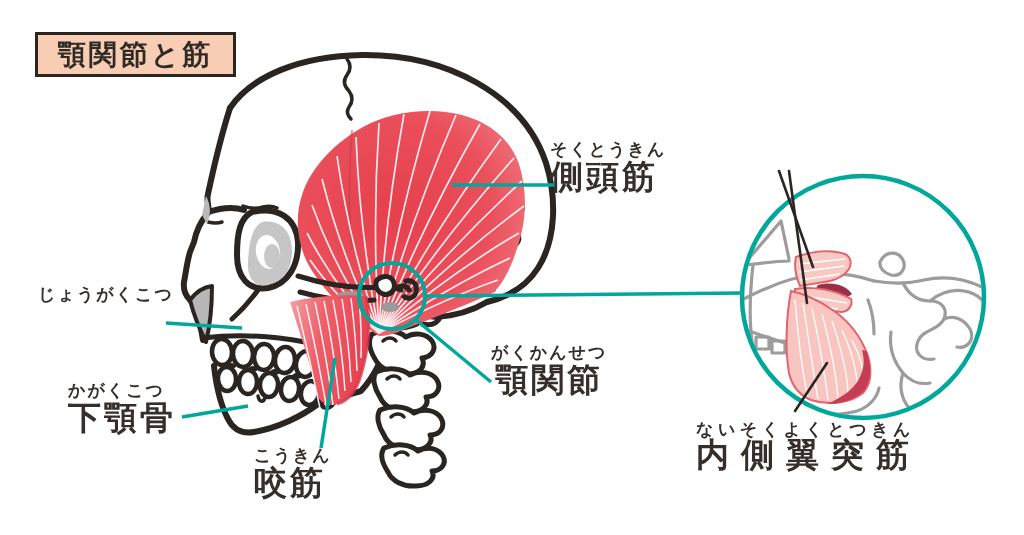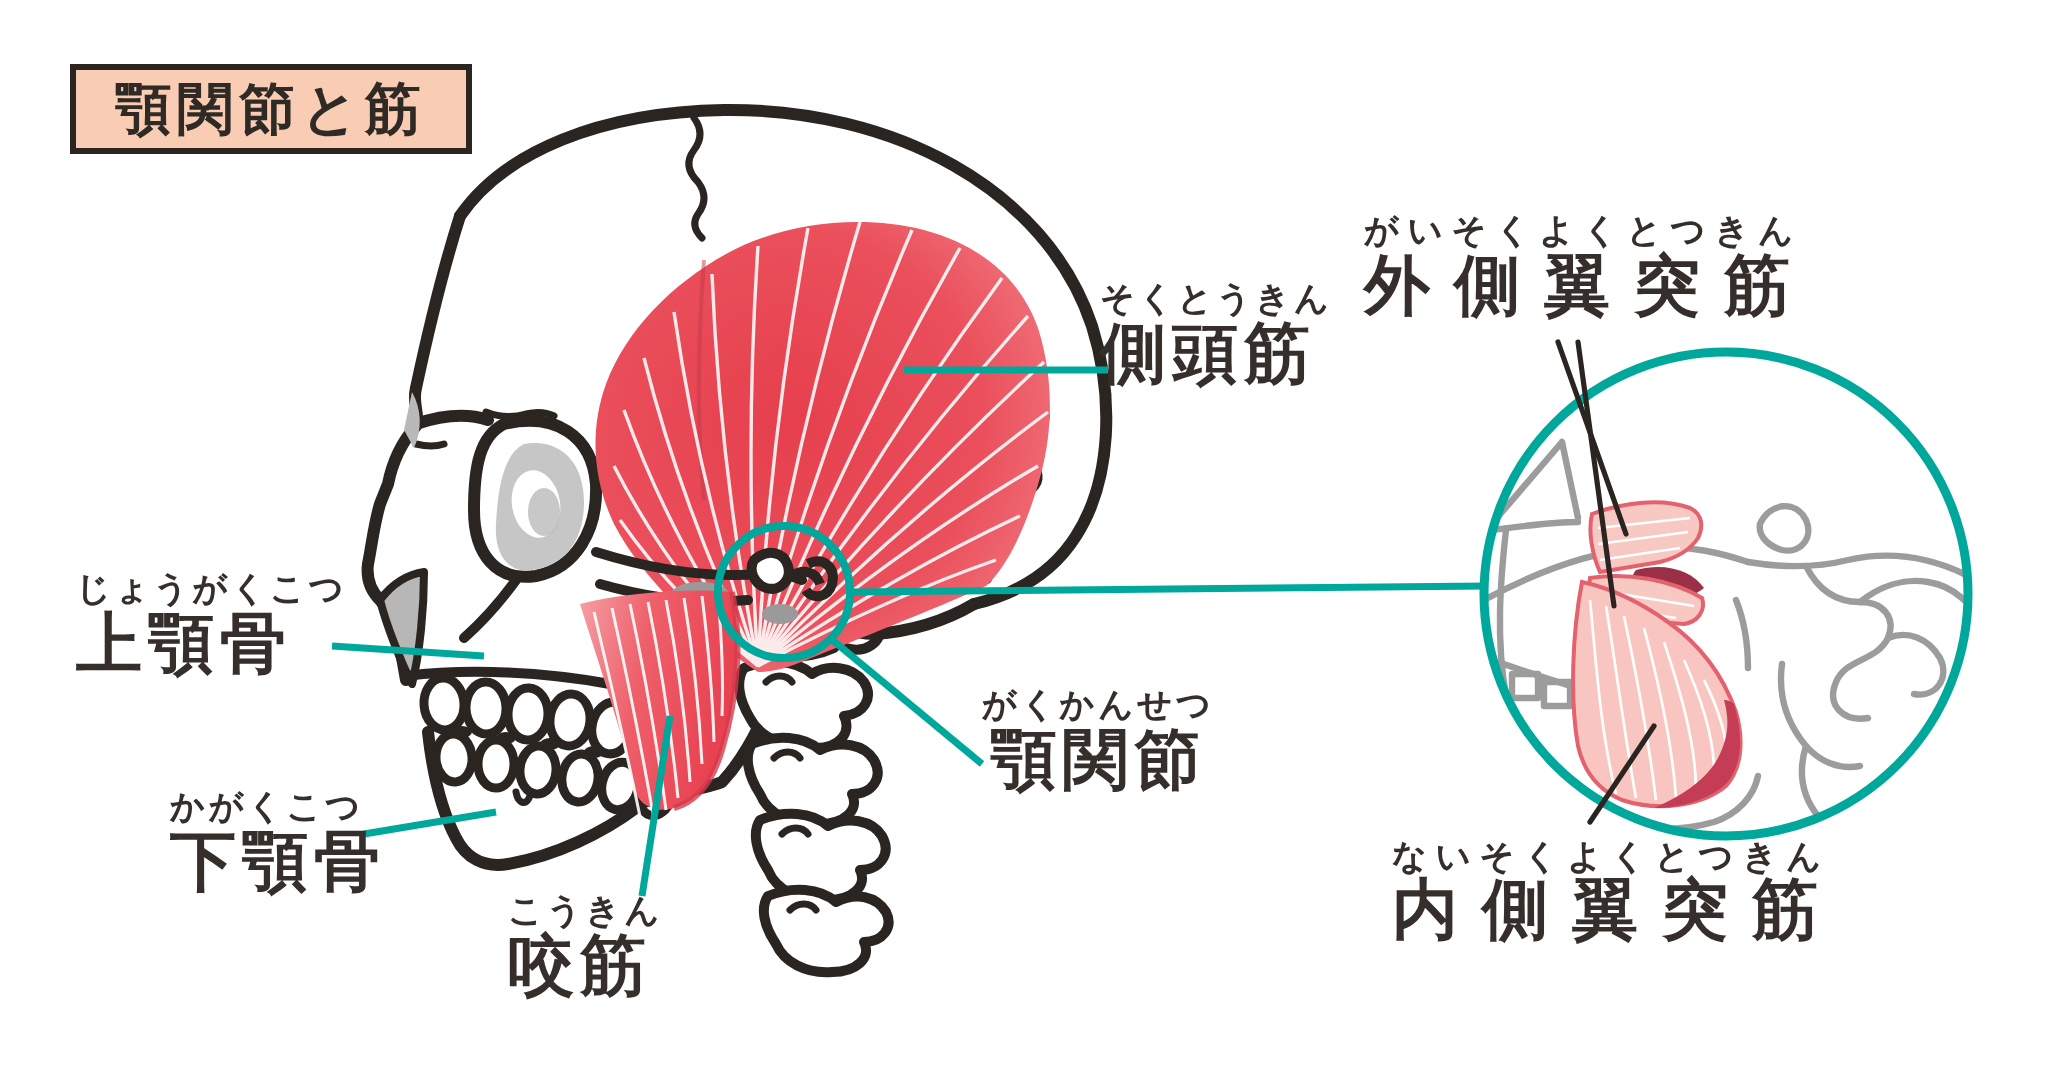--- a/index.html
+++ b/index.html
@@ -233,46 +233,41 @@
     <line x1="827" y1="363" x2="795" y2="411"></line>
   </g>
 </svg>
 
   <div class="title-box">
     <span>顎関節と筋</span>
   </div>
 
   <div class="label center" style="left:38px;top:285px;width:140px;">
     <div class="furigana">じょうがくこつ</div>
-    <div class="kanji">上顎骨</div>
-  </div>
-
-  <div class="label center" style="left:85px;top:381px;width:132px;margin-top:13px;">
+  </div>
+
+  <div class="label center" style="left:68px;top:381px;width:132px;">
     <div class="furigana">かがくこつ</div>
     <div class="kanji">下顎骨</div>
   </div>
 
   <div class="label" style="left:550px;top:140px;">
     <div class="furigana">そくとうきん</div>
     <div class="kanji">側頭筋</div>
   </div>
 
   <div class="label center" style="left:254px;top:446px;width:122px;">
     <div class="furigana">こうきん</div>
     <div class="kanji">咬筋</div>
   </div>
 
   <div class="label" style="left:491px;top:343px;text-align:center;">
     <div class="furigana">がくかんせつ</div>
     <div class="kanji">顎関節</div>
   </div>
 
-  <div class="label wide" style="left:682px;top:106px;">
-    <div class="furigana">がいそくよくとつきん</div>
-    <div class="kanji">外側翼突筋</div>
-  </div>
 
   <div class="label wide" style="left:696px;top:421px;font-family:Liberation Mono, monospace;">
     <div class="furigana">ないそくよくとつきん</div>
     <div class="kanji">内側翼突筋</div>
   </div>
 
 </div>
 
 </body></html>

